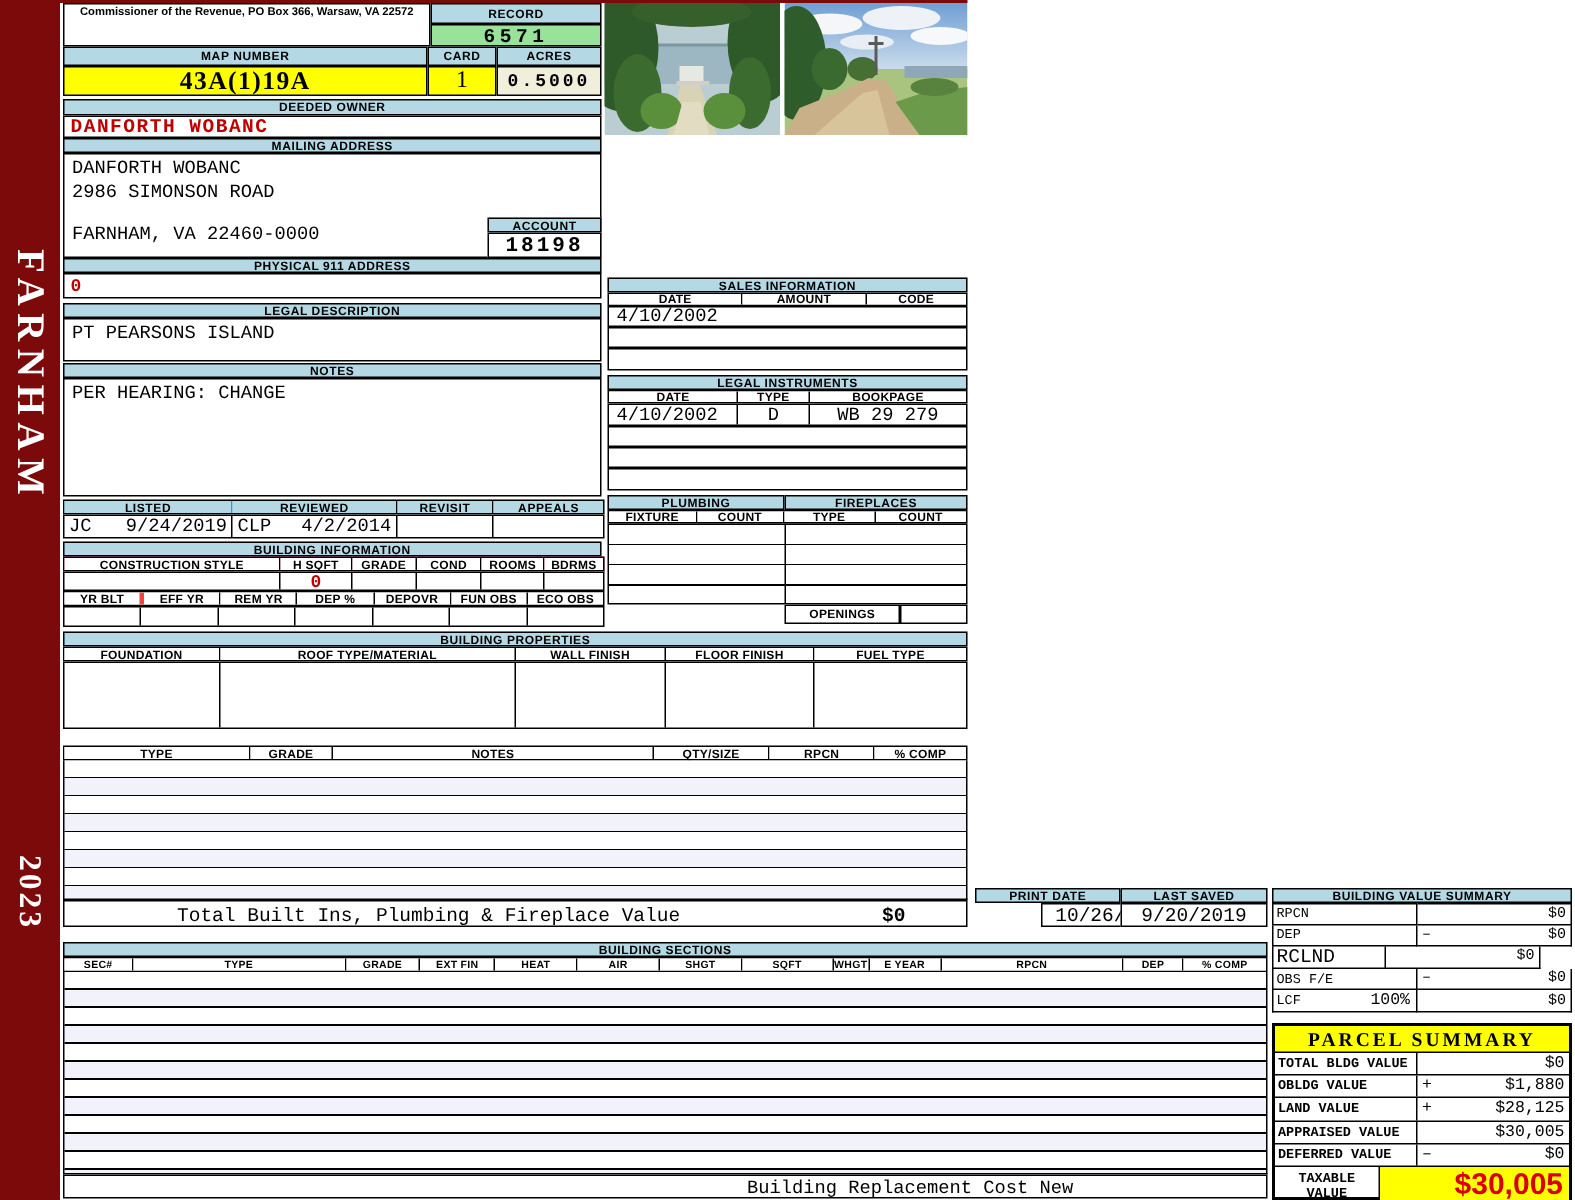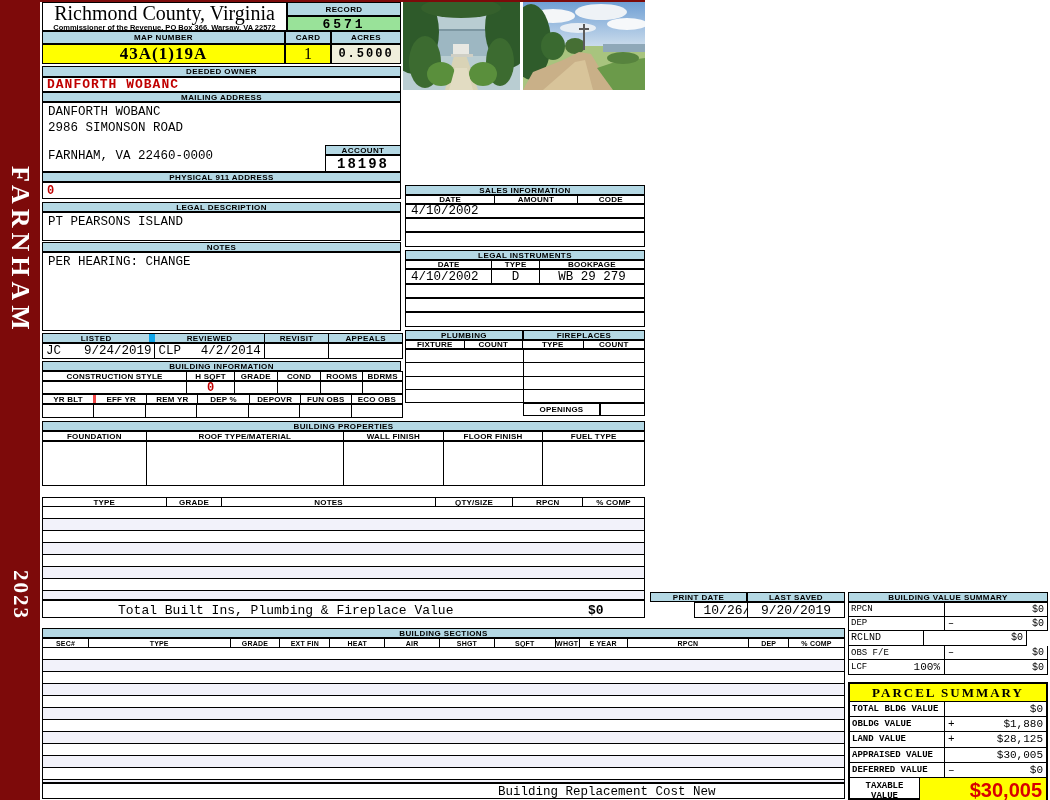--- a/index.html
+++ b/index.html
@@ -27,21 +27,20 @@
 <body>
 
 <div id="root">
 
   <div class="a sidebar" style="left:0;top:0;width:40px;height:800px;"></div>
   <div class="a vtext" style="left:0;top:130px;width:40px;height:240px;font-size:26px;letter-spacing:5px;">FARNHAM</div>
   <div class="a vtext" style="left:0;top:555px;width:40px;height:80px;font-size:21px;letter-spacing:2px;">2023</div>
   <div class="a" style="left:0;top:0;width:645px;height:2px;background:#7d0a0a;"></div>
 
   <div class="a cell" style="left:42px;top:2px;width:245px;height:29px;text-align:center;">
-    <div style="font:20px 'Liberation Serif',serif;line-height:20px;">Richmond County, Virginia</div>
     <div style="font:bold 7.5px 'Liberation Sans',sans-serif;">Commissioner of the Revenue, PO Box 366, Warsaw, VA 22572</div>
   </div>
   <div class="a bar" style="left:287px;top:2px;width:114px;height:14px;">RECORD</div>
   <div class="a mono" style="left:287px;top:16px;width:114px;height:15px;background:#99e299;border:1px solid #000;text-align:center;font-size:13px;font-weight:bold;letter-spacing:3px;">6571</div>
 
   <div class="a bar" style="left:42px;top:31px;width:243px;height:13px;">MAP NUMBER</div>
   <div class="a bar" style="left:285px;top:31px;width:46px;height:13px;">CARD</div>
   <div class="a bar" style="left:331px;top:31px;width:70px;height:13px;">ACRES</div>
   <div class="a" style="left:42px;top:44px;width:243px;height:20px;background:#ffff00;border:1px solid #000;display:flex;align-items:center;justify-content:center;font:bold 17px 'Liberation Serif',serif;letter-spacing:1px;">43A(1)19A</div>
   <div class="a" style="left:285px;top:44px;width:46px;height:20px;background:#ffff00;border:1px solid #000;display:flex;align-items:center;justify-content:center;font:16px 'Liberation Serif',serif;">1</div>
@@ -62,21 +61,21 @@
   <div class="a bar" style="left:42px;top:172px;width:359px;height:10px;">PHYSICAL 911 ADDRESS</div>
   <div class="a val red" style="left:42px;top:182px;width:359px;height:17px;font-size:12px;padding-left:4px;">0</div>
 
   <div class="a bar" style="left:42px;top:202px;width:359px;height:10px;">LEGAL DESCRIPTION</div>
   <div class="a cell mono" style="left:42px;top:212px;width:359px;height:29px;font-size:12.5px;padding:2px 5px;">PT PEARSONS ISLAND</div>
 
   <div class="a bar" style="left:42px;top:242px;width:359px;height:10px;">NOTES</div>
   <div class="a cell mono" style="left:42px;top:252px;width:359px;height:79px;font-size:12.5px;padding:2px 5px;">PER HEARING: CHANGE</div>
 
   <div class="a flexrow" style="left:42px;top:333px;width:361px;height:10px;border:1px solid #000;background:#b4d8e4;">
-    <div class="bar" style="width:113px;border:none;border-right:6px solid #0ea5e9;">LISTED</div>
+    <div class="bar" style="width:113px;border:none;border-right:1px solid #0ea5e9;">LISTED</div>
     <div class="bar" style="width:110px;border:none;border-right:1px solid #000;">REVIEWED</div>
     <div class="bar" style="width:65px;border:none;border-right:1px solid #000;">REVISIT</div>
     <div class="bar" style="width:73px;border:none;">APPEALS</div>
   </div>
   <div class="a flexrow" style="left:42px;top:343px;width:361px;height:16px;border:1px solid #000;background:#fff;">
     <div class="mono" style="width:113px;display:flex;justify-content:space-between;align-items:center;font-size:12.5px;padding:0 3px;">
       <span>JC</span>
       <span>9/24/2019</span>
     </div>
     <div class="mono" style="width:110px;display:flex;justify-content:space-between;align-items:center;font-size:12.5px;padding:0 3px;">
@@ -254,21 +253,21 @@
       </div>
     </div>
     <div style="display:flex;height:14.6px;">
       <div class="mono" style="width:97px;border:1px solid #000;border-top:none;font-size:9px;display:flex;align-items:center;padding-left:2px;box-sizing:border-box;">DEP</div>
       <div class="mono" style="width:103px;border:1px solid #000;border-left:none;border-top:none;font-size:10px;display:flex;align-items:center;box-sizing:border-box;padding:0 3px;">
         <span>–</span>
         <span style="margin-left:auto;">$0</span>
       </div>
     </div>
     <div style="display:flex;height:14.6px;">
-      <div class="mono" style="width:76px;border:1px solid #000;border-top:none;font-size:10px;display:flex;align-items:center;padding-left:2px;box-sizing:border-box;">RCLND</div>
+      <div class="mono" style="width:76px;border:1px solid #000;border-top:none;font-size:13px;display:flex;align-items:center;padding-left:2px;box-sizing:border-box;">RCLND</div>
       <div class="mono" style="width:103px;border:1px solid #000;border-left:none;border-top:none;font-size:10px;display:flex;align-items:center;box-sizing:border-box;padding:0 3px;">
         <span></span>
         <span style="margin-left:auto;">$0</span>
       </div>
     </div>
     <div style="display:flex;height:14.6px;">
       <div class="mono" style="width:97px;border:1px solid #000;border-top:none;font-size:9px;display:flex;align-items:center;padding-left:2px;box-sizing:border-box;">OBS F/E</div>
       <div class="mono" style="width:103px;border:1px solid #000;border-left:none;border-top:none;font-size:10px;display:flex;align-items:center;box-sizing:border-box;padding:0 3px;">
         <span>–</span>
         <span style="margin-left:auto;">$0</span>

